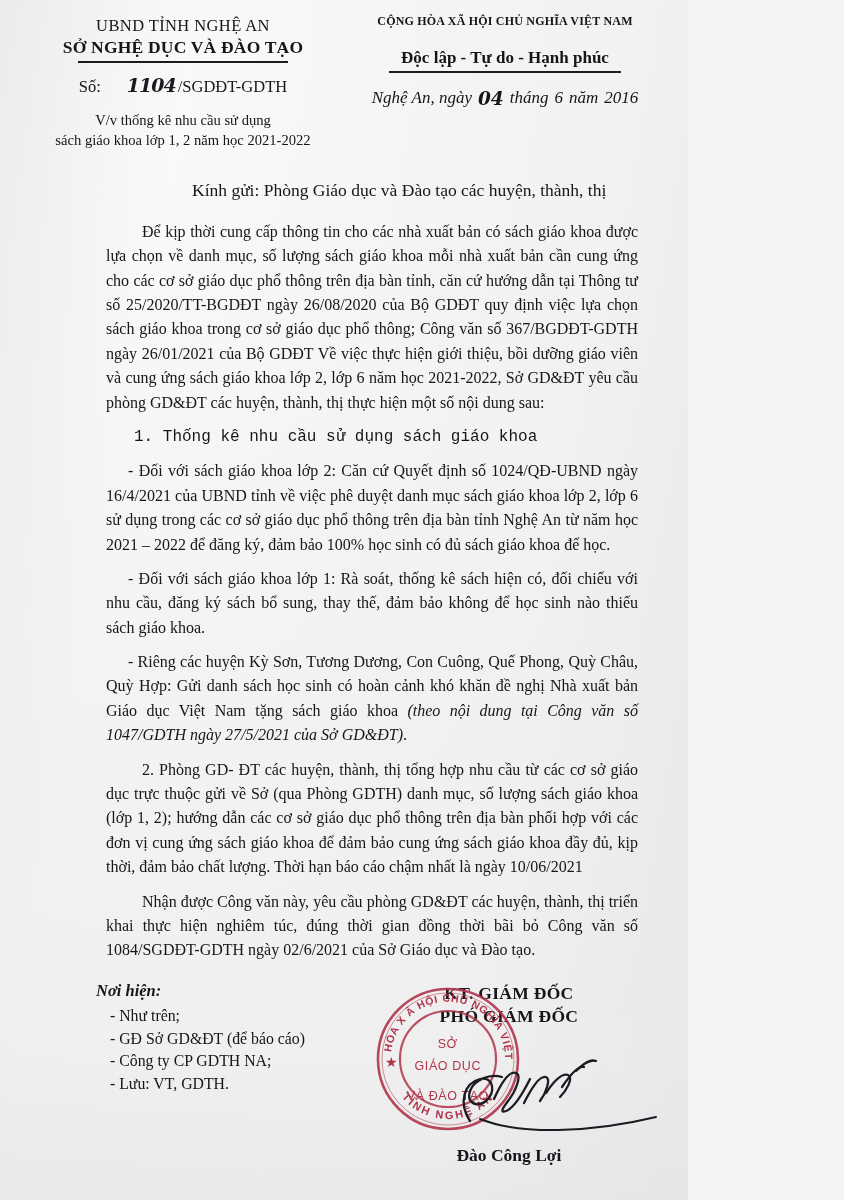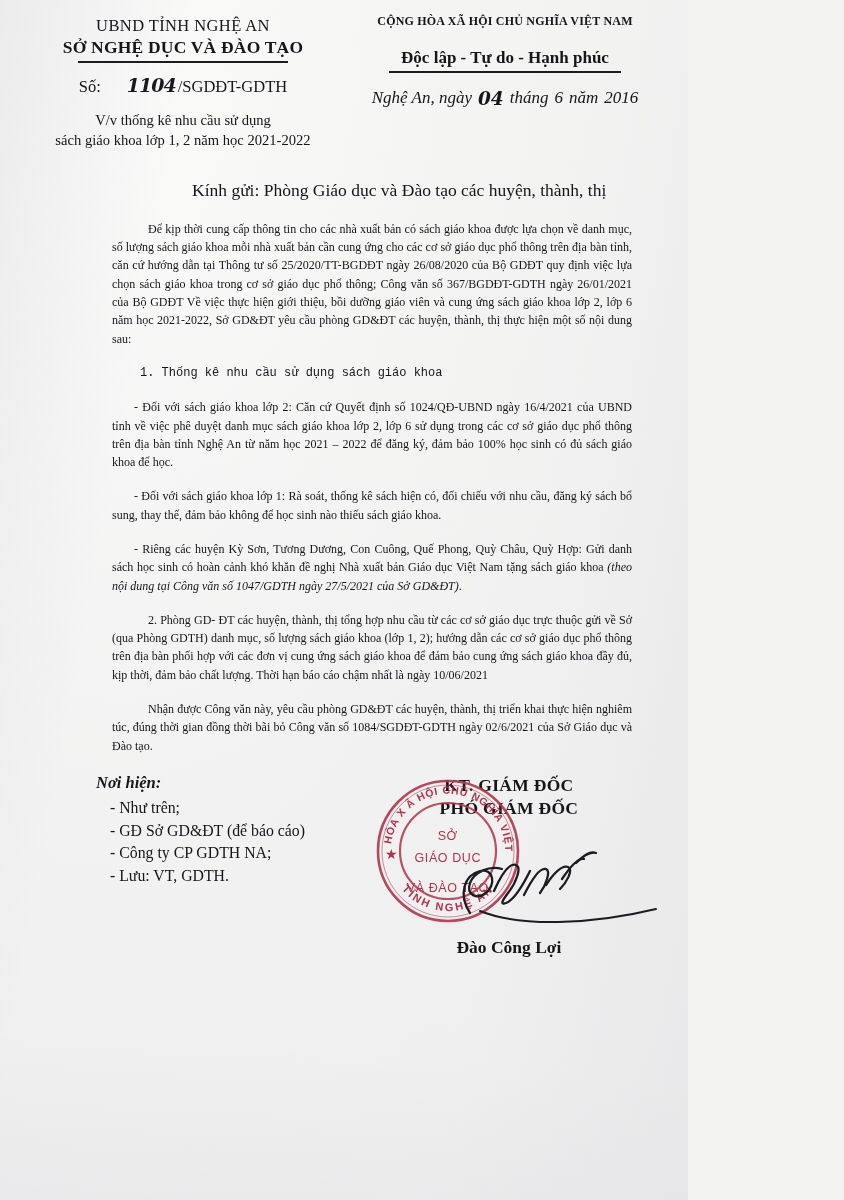--- a/index.html
+++ b/index.html
@@ -97,22 +97,22 @@
     position:relative;
     padding:0 40px 0 96px;
     box-sizing:border-box;
   }
   .kinhgui{
     margin-top:30px;
     font-size:17.5px;
     padding-left:96px;
   }
   p.para{
-    margin:16px;
-    font-size:12px;
+    margin:10px;
+    font-size:16px;
     line-height:1.525;
     text-align:justify;
     text-indent:36px;
     hyphens:none;
   }
   p.para.first{margin-top:19px;}
   p.para.nohang{text-indent:22px;}
   p.para.item{text-indent:28px;}
   p.tight{margin-top:1px;font-family:Liberation Mono, monospace;}
   .it{font-style:italic;}

